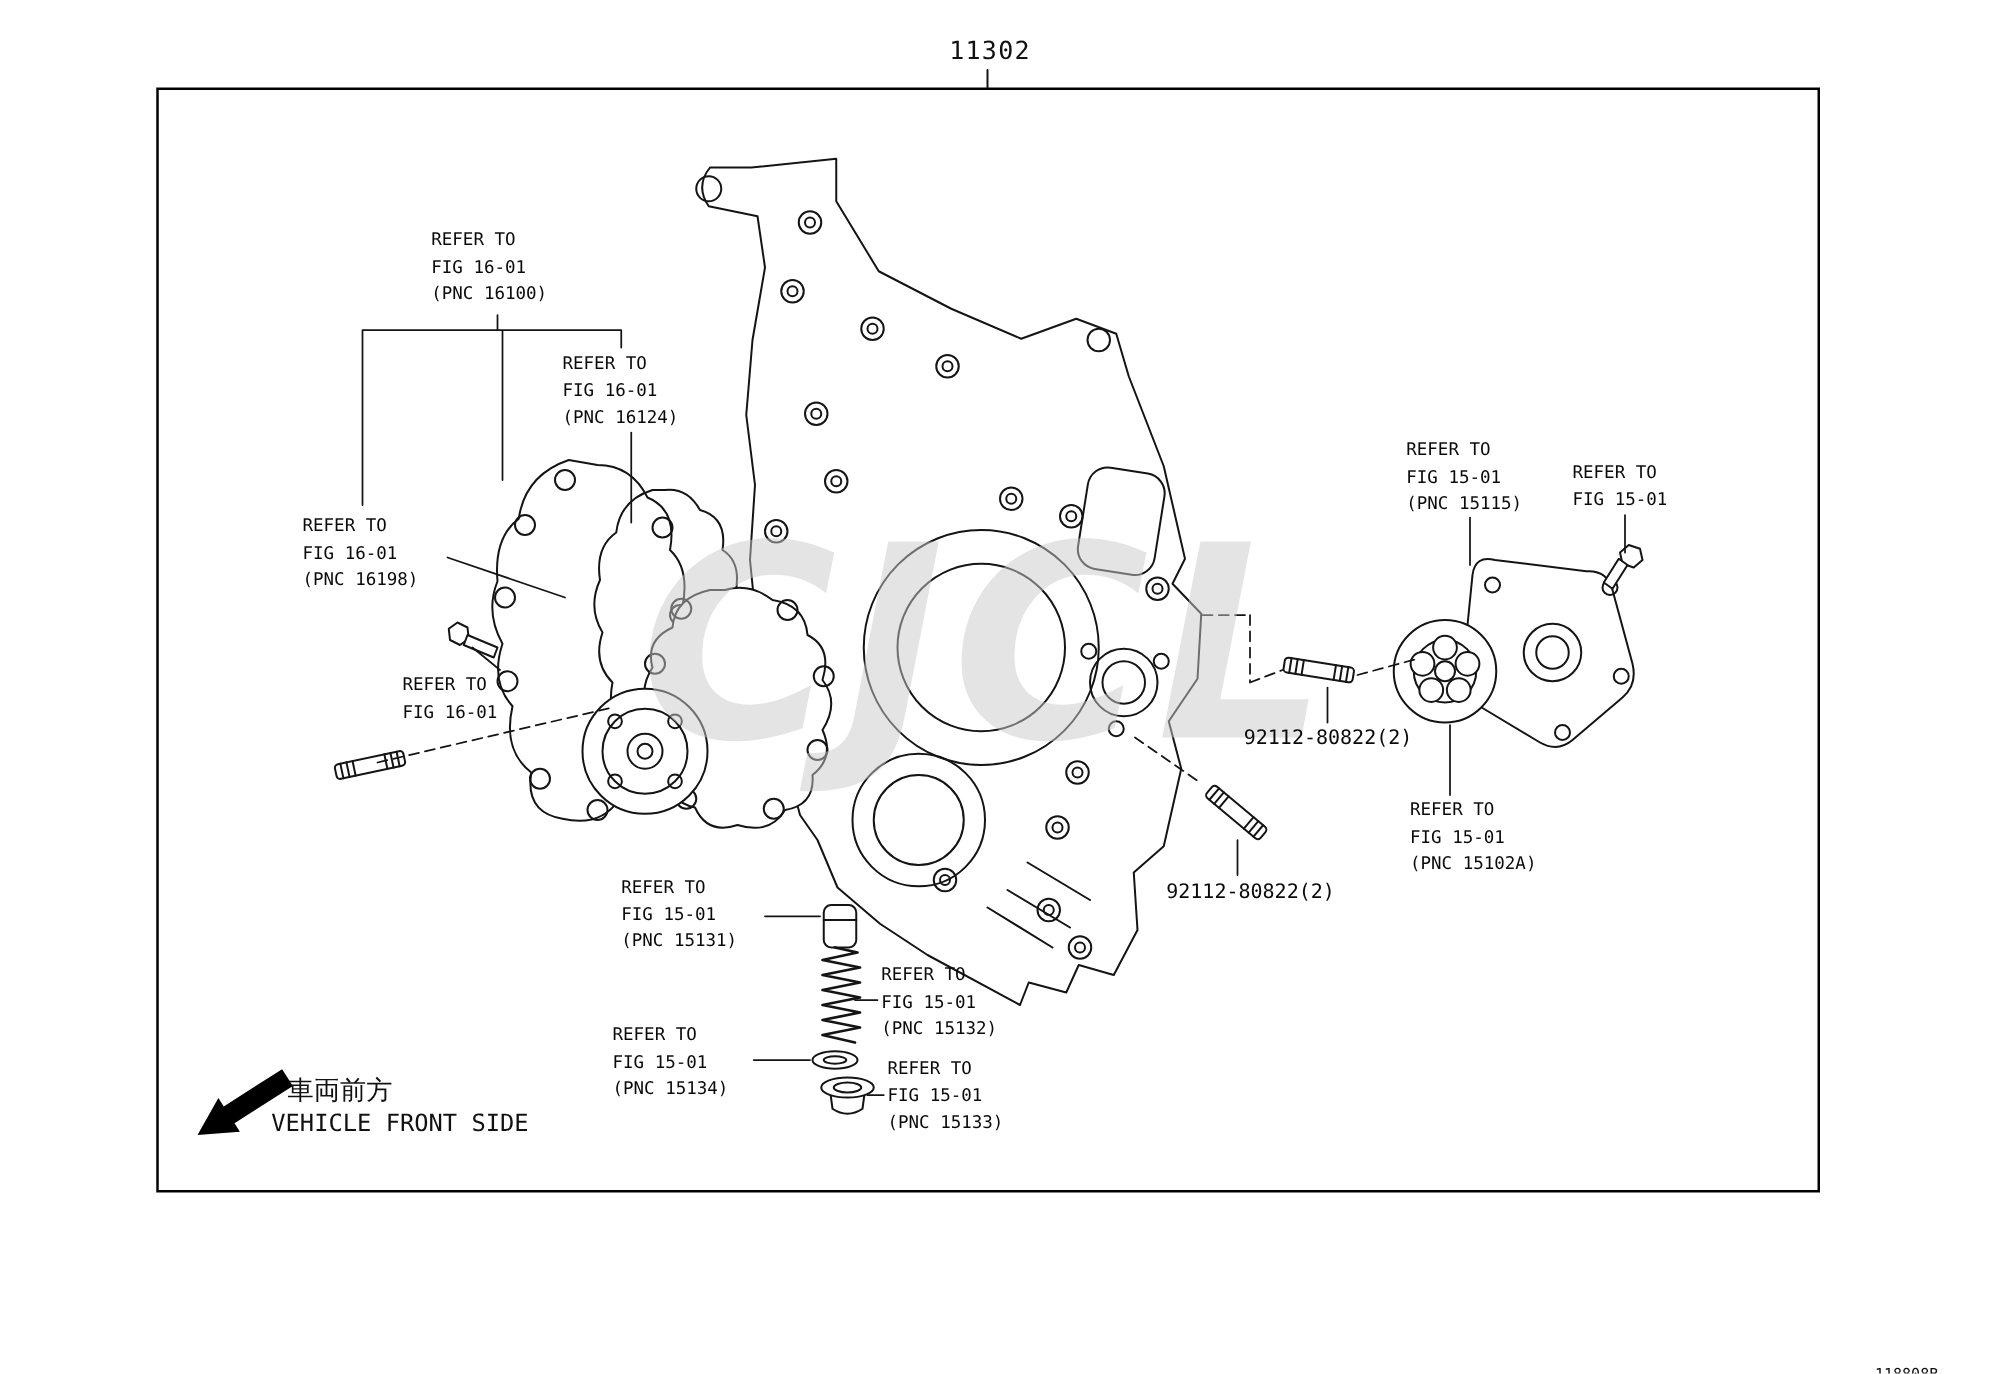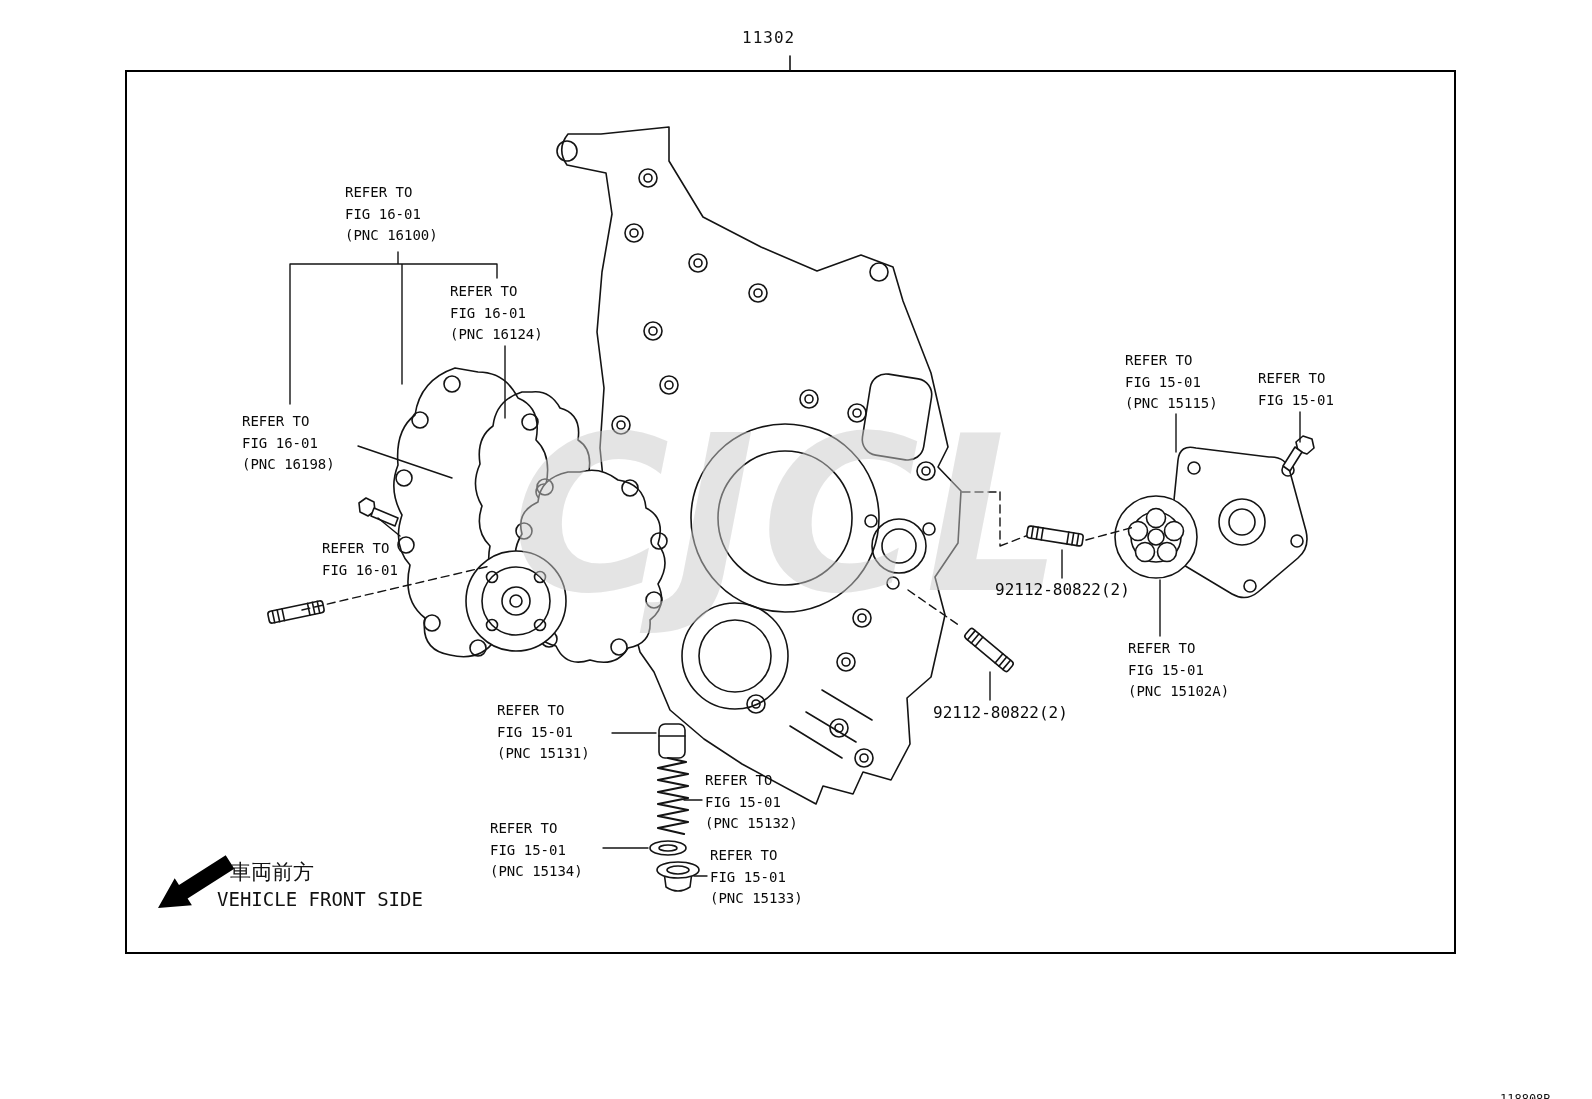--- a/index.html
+++ b/index.html
@@ -3,21 +3,21 @@
 <meta charset="utf-8">
 <style>
   *{margin:0;padding:0;box-sizing:border-box}
   html,body{background:#fff}
   body{width:1592px;height:1099px;font-family:"DejaVu Sans Mono","Liberation Mono",monospace;color:#111}
   #canvas{position:relative;width:1592px;height:1099px;background:#fff;overflow:hidden}
   #frame{position:absolute;left:125px;top:70px;width:1331px;height:884px;border:2px solid #000;background:transparent}
   svg.draw{position:absolute;left:0;top:0}
   .callout{position:absolute;font-size:14px;line-height:21.5px;white-space:pre-line;color:#0a0a0a}
   .pn{position:absolute;font-size:16px;color:#0a0a0a;white-space:nowrap}
-  #fig-number{position:absolute;left:742px;top:28px;width:100px;font-size:16px;letter-spacing:1px}
+  #fig-number{position:absolute;left:742px;top:28px;width:100px;text-align:center;font-size:20px;letter-spacing:1px}
   #page-code{position:absolute;left:1500px;top:1092px;font-size:12px}
   #orient-jp{position:absolute;left:230px;top:858px;font-size:21px;font-family:Liberation Mono, monospace}
   #orient-en{position:absolute;left:217px;top:888px;font-size:19px}
 </style>
 </head>
 <body>
 
 <div id="canvas">
 
   <div id="fig-number">11302</div>

